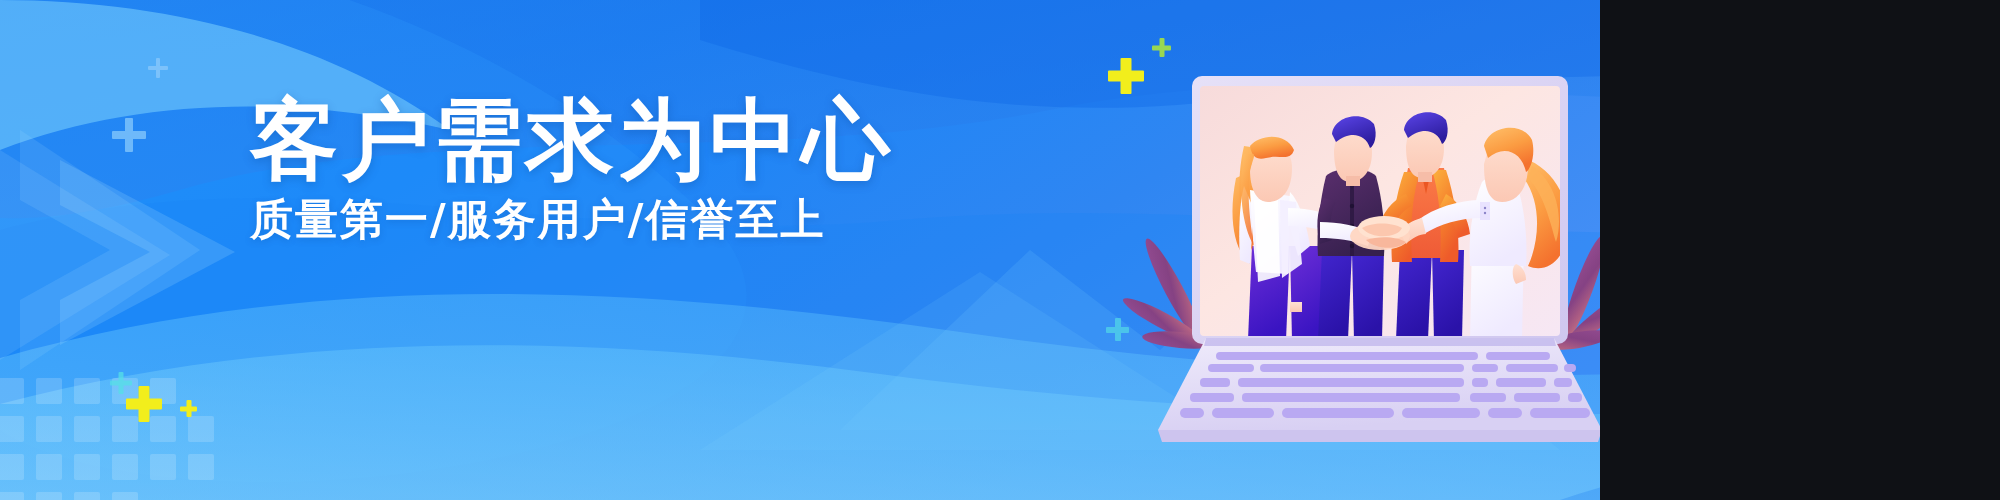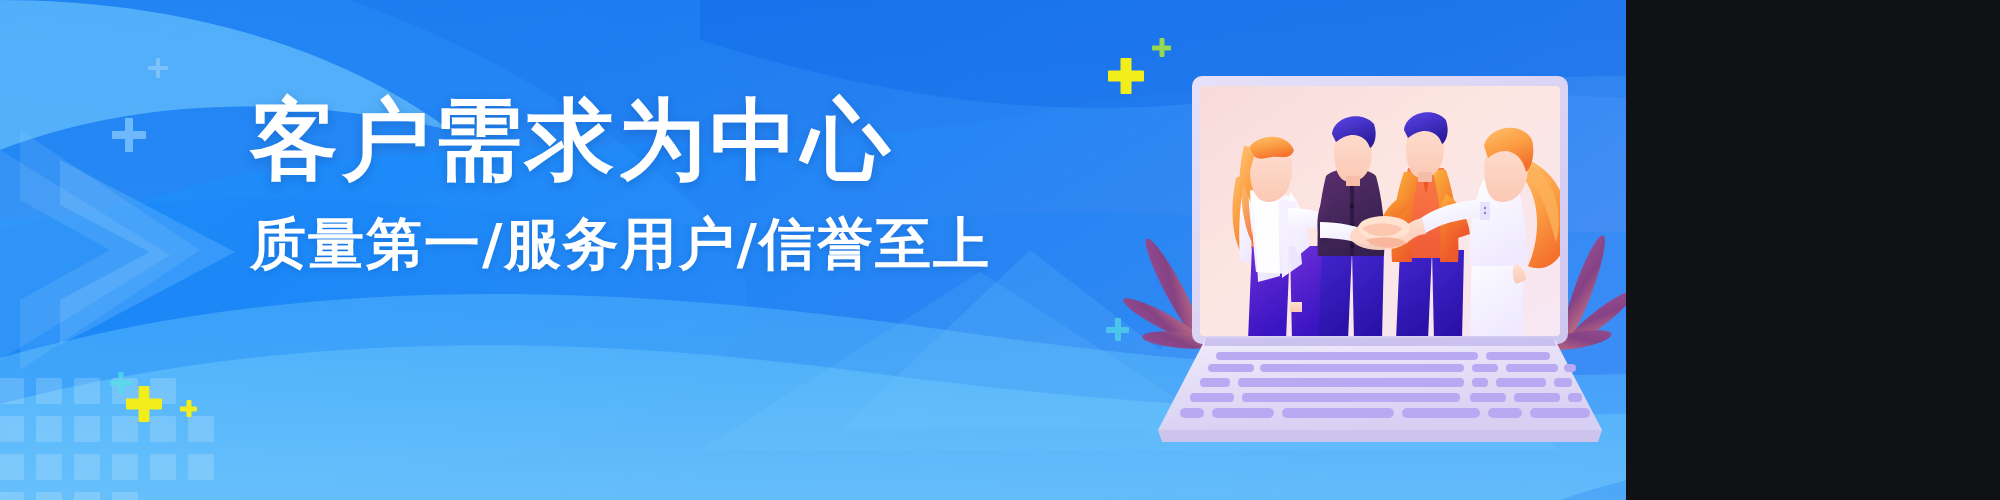--- a/index.html
+++ b/index.html
@@ -3,43 +3,42 @@
 <meta charset="utf-8">
 <title>Banner</title>
 <style>
   html,body{margin:0;padding:0;background:#0f1115;}
   #banner{
     position:relative;
     width:1600px;height:500px;
     overflow:hidden;
     font-family:"Liberation Sans","DejaVu Sans",sans-serif;
     background:linear-gradient(110deg,#1f8ffb 0%,#2a93fb 22%,#1b82f5 48%,#2f7df0 72%,#4a8ef7 100%);
-    padding-left:26px;
   }
   .layer{position:absolute;inset:0;pointer-events:none;}
   .layer svg{display:block;width:2000px;height:500px;}
 
   
   #text-block{
     position:absolute;left:250px;top:96px;width:560px;
     z-index:40;
   }
   #headline{
     font-size:88px;
     font-weight:700;
     color:#ffffff;
     letter-spacing:4px;
     line-height:1;
     white-space:nowrap;
     text-shadow:0 3px 10px rgba(8,60,140,.28);
     font-family:"DejaVu Sans","Liberation Sans",sans-serif;
   }
   #subline{
-    margin-top:32px;
-    font-size:56px;
+    margin-top:14px;
+    font-size:43px;
     font-weight:600;
     color:#ffffff;
     letter-spacing:2px;
     line-height:1;
     white-space:nowrap;
     text-shadow:0 2px 7px rgba(8,60,140,.22);
     font-family:"DejaVu Sans","Liberation Sans",sans-serif;
   }
 
   

